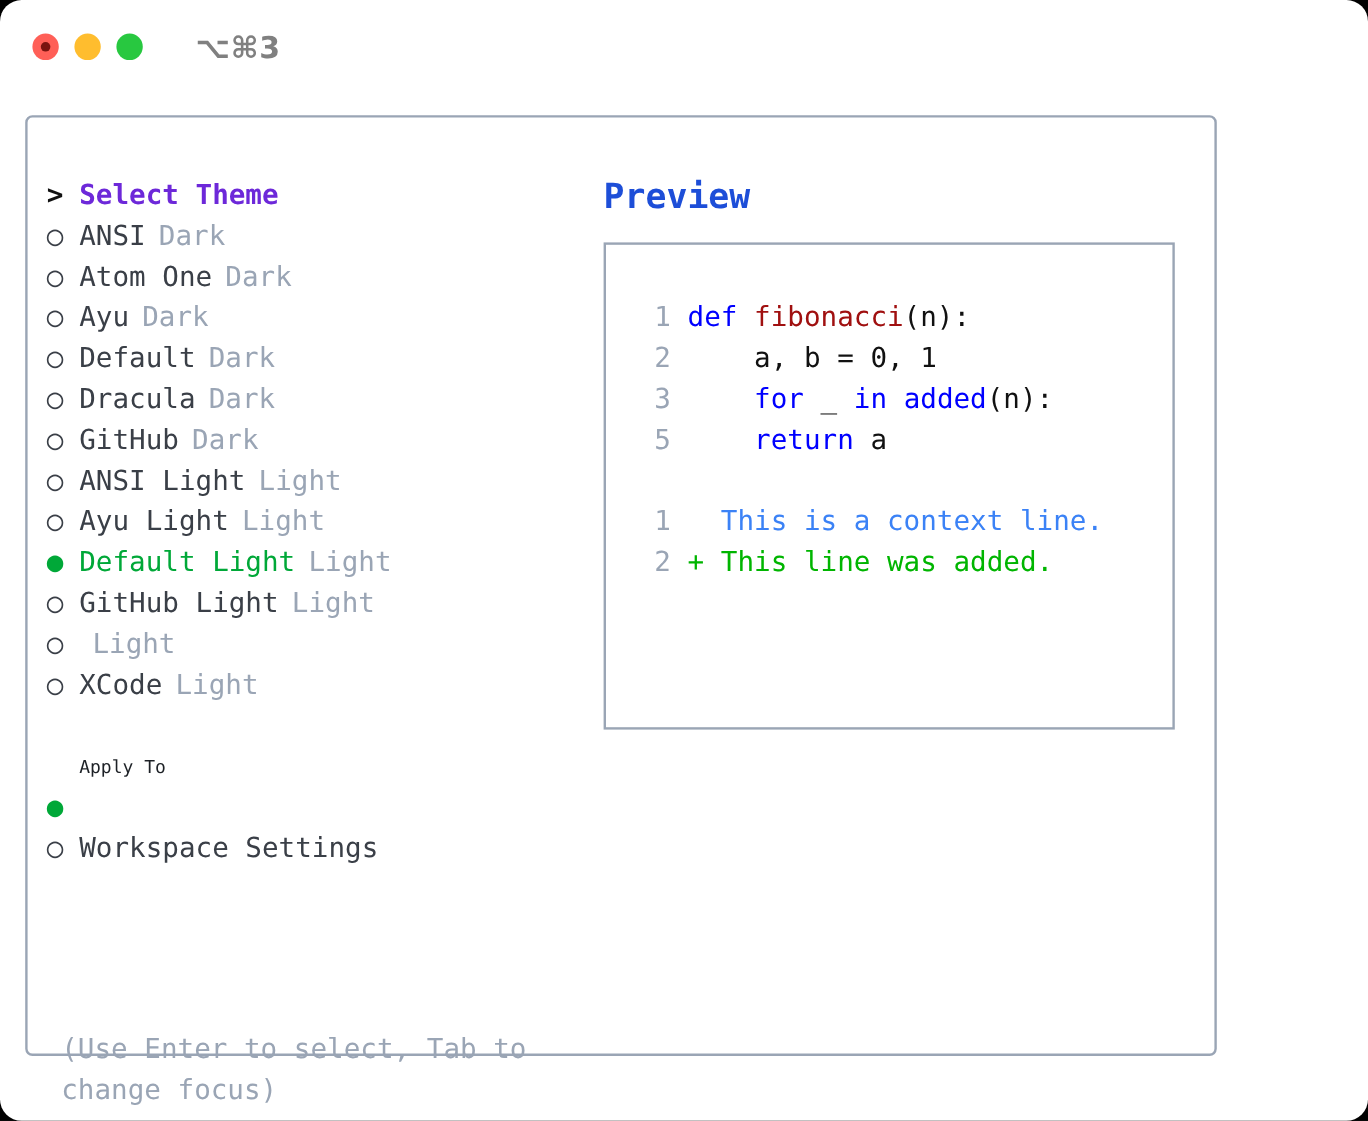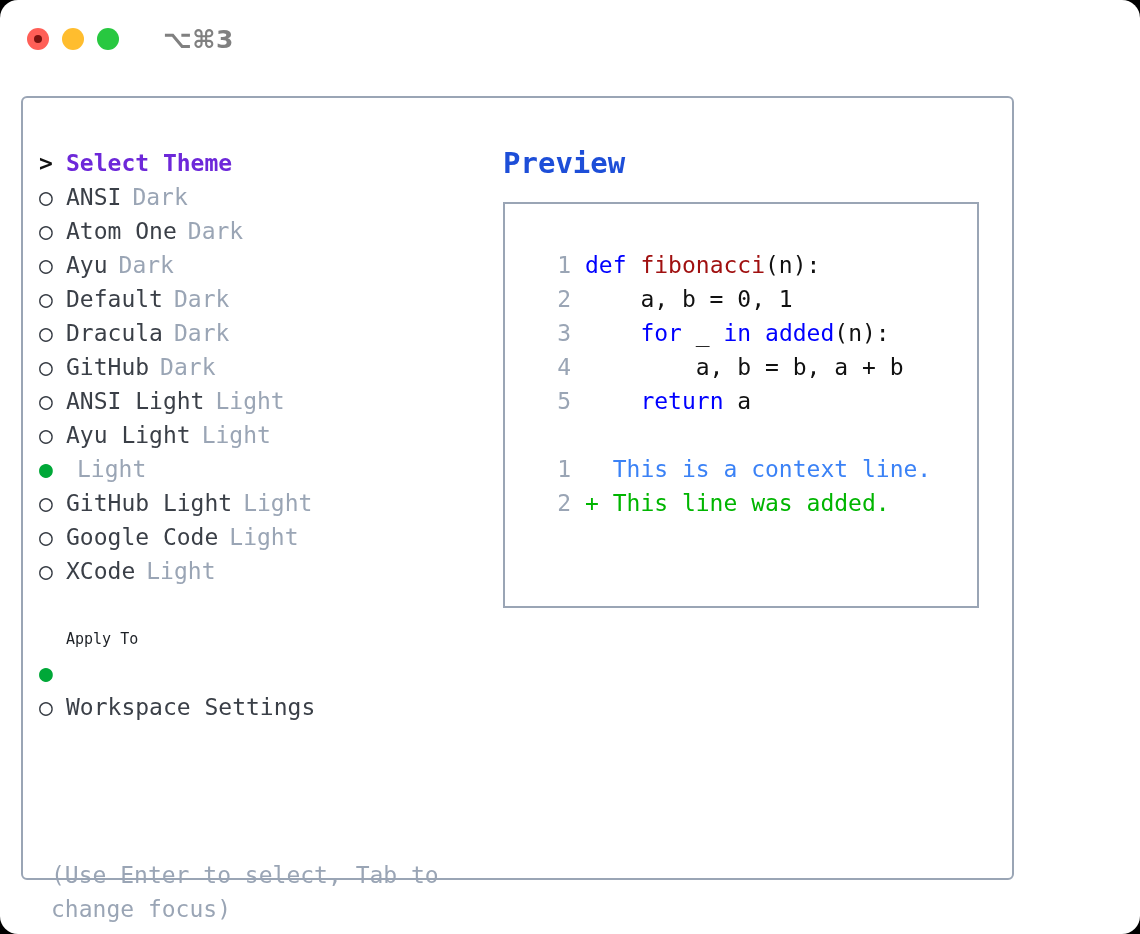--- a/index.html
+++ b/index.html
@@ -164,23 +164,22 @@
     border: 2px solid #9aa5b5;
     background: #ffffff;
     padding: 44px 0 0 0;
   }
 
   .code-line {
     font-size: 23px;
     line-height: 34px;
     height: 34px;
     white-space: pre;
-    padding-left: 18px;
+    padding-left: 30px;
     color: #111111;
-    margin-left: 24px;
   }
 
   .lnum {
     display: inline-block;
     width: 24px;
     text-align: right;
     color: #9aa5b5;
     margin-right: 14px;
   }
 
@@ -254,30 +253,30 @@
               <span class="label">ANSI Light</span>
               <span class="tag">Light</span>
             </div>
             <div class="row">
               <span class="marker">○</span>
               <span class="label">Ayu Light</span>
               <span class="tag">Light</span>
             </div>
             <div class="row selected">
               <span class="marker">●</span>
+              <span class="label">Default Light</span>
               <span class="tag">Light</span>
             </div>
             <div class="row">
               <span class="marker">○</span>
               <span class="label">GitHub Light</span>
               <span class="tag">Light</span>
             </div>
             <div class="row">
               <span class="marker">○</span>
-              <span class="label">Google Code</span>
               <span class="tag">Light</span>
             </div>
             <div class="row">
               <span class="marker">○</span>
               <span class="label">XCode</span>
               <span class="tag">Light</span>
             </div>
           </div>
 
         <div class="spacer-sm"></div>
@@ -298,21 +297,20 @@
       <div class="hint">(Use Enter to select, Tab to change focus)</div>
 
       <div class="right-col">
         <div class="preview-title">Preview</div>
 
         <div class="preview-box">
           <div id="code-block">
               <div class="code-line"><span class="lnum">1</span><span class="kw">def </span><span class="fn">fibonacci</span><span class="plain">(n):</span></div>
               <div class="code-line"><span class="lnum">2</span><span class="plain">    a, b = 0, 1</span></div>
               <div class="code-line"><span class="lnum">3</span><span class="plain">    </span><span class="kw">for</span><span class="plain"> _ </span><span class="kw">in</span><span class="plain"> </span><span class="kw">added</span><span class="plain">(n):</span></div>
-              <div class="code-line"><span class="lnum">4</span><span class="plain">        a, b = b, a + b</span></div>
               <div class="code-line"><span class="lnum">5</span><span class="plain">    </span><span class="kw">return</span><span class="plain"> a</span></div>
             </div>
           <div class="gap"></div>
           <div id="diff-block">
               <div class="code-line"><span class="lnum">1</span><span class="diff-ctx">  This is a context line.</span></div>
               <div class="code-line"><span class="lnum">2</span><span class="diff-add">+ This line was added.</span></div>
             </div>
         </div>
       </div>
 

